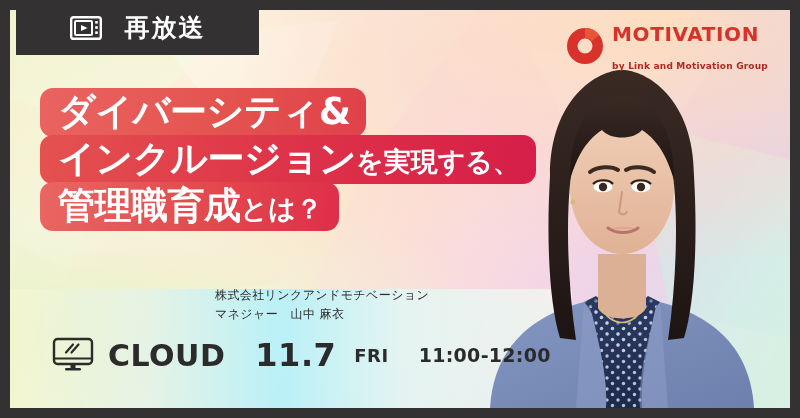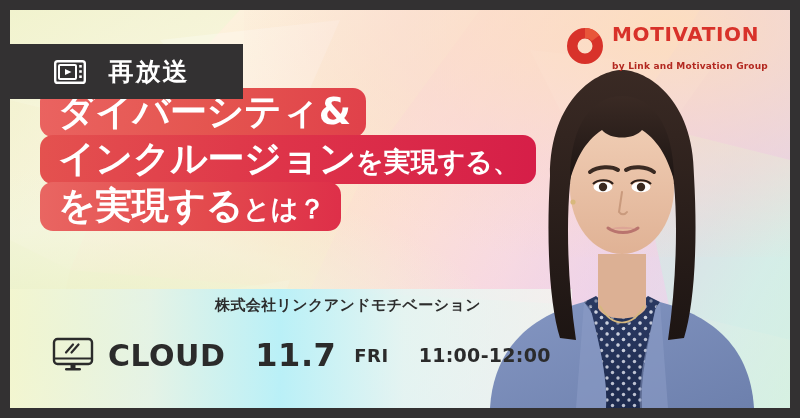--- a/index.html
+++ b/index.html
@@ -35,23 +35,23 @@
     position:absolute; left:0; bottom:0; width:72%; height:30%;
     background:linear-gradient(90deg, rgba(243,246,208,.85) 0%, rgba(226,243,235,.8) 25%, rgba(181,240,250,.92) 48%, rgba(226,247,246,.8) 70%, rgba(246,250,240,.7) 100%);
   }
   .wash-peach{
     position:absolute; right:0; top:0; width:70%; height:62%;
     background:radial-gradient(ellipse at 78% 8%, rgba(253,222,186,.85) 0%, rgba(250,214,206,.5) 45%, rgba(255,255,255,0) 75%);
   }
 
   
   .rerun-badge{
-    position:absolute; left:0; top:0; width:243px; height:55px;
+    position:absolute; left:16px; top:0; width:243px; height:55px;
     background:#333132; display:flex; align-items:center;
-    justify-content:center; gap:23px; z-index:30;margin-top:44px;
+    justify-content:center; gap:23px; z-index:30;
   }
   .rerun-badge .tv-icon{ width:32px; height:24px; display:block; }
   .rerun-badge .label{
     color:#ffffff; font-size:25px; font-weight:700; letter-spacing:2px;
     font-family:"DejaVu Sans","Liberation Sans",sans-serif;
   }
 
   
   .logo{
     position:absolute; right:22px; top:14px; z-index:25;
@@ -88,24 +88,24 @@
     line-height:1.0; display:block;
   }
   .tline .big{ font-size:37px; letter-spacing:-0.5px; }
   .tline .sml{ font-size:27px; letter-spacing:0px; }
   .tline-1{ background:linear-gradient(95deg,#ea6360 0%,#e4544f 55%,#e0414a 100%); margin-bottom:-2px; }
   .tline-2{ background:linear-gradient(95deg,#e4524f 0%,#de3449 48%,#d61e48 100%); margin-bottom:-2px;text-align:center; }
   .tline-3{ background:linear-gradient(95deg,#e96662 0%,#e34a4d 55%,#de2f49 100%); }
 
   
   .speaker{
-    position:absolute; left:205px; top:284px; z-index:20;
-    color:#2d2d2d; font-size:15px; line-height:1.55;
-    font-family:"DejaVu Sans","Liberation Sans",sans-serif;
-    font-weight:700; letter-spacing:.4px; white-space:nowrap;
+    position:absolute; left:205px; top:276px; z-index:20;
+    color:#2d2d2d; font-size:12px; line-height:1.55;
+    font-family:"DejaVu Sans","Liberation Sans",sans-serif;
+    font-weight:400; letter-spacing:.4px; white-space:nowrap;
   }
 
   
   .info{
     position:absolute; left:42px; bottom:34px; z-index:20;
     display:flex; align-items:center; gap:14px;
   }
   .info .mon-icon{ width:42px; height:36px; display:block; }
   .info .online{
     color:#2b2b2b; font-size:30px; font-weight:800; letter-spacing:.5px;
@@ -242,26 +242,27 @@
     </div>
 
     <div class="title">
       <div class="tline tline-1">
         <span class="big">ダイバーシティ&amp;</span>
       </div>
       <div class="tline tline-2">
         <span class="big">インクルージョン</span><span class="sml">を実現する、</span>
       </div>
       <div class="tline tline-3">
-        <span class="big">を実現する</span><span class="sml">とは？</span>
+        <span class="big">管理職育成</span><span class="sml">とは？</span>
       </div>
     </div>
 
     <div class="speaker">
       <div>株式会社リンクアンドモチベーション</div>
+      <div>マネジャー　山中 麻衣</div>
     </div>
 
     <div class="info">
       <span class="mon-icon">
         <svg viewBox="0 0 42 36" aria-hidden="true">
           <rect x="2" y="2" width="38" height="25" rx="3.5" fill="none" stroke="#2b2b2b" stroke-width="2.4"></rect>
           <line x1="2.8" y1="21.5" x2="39.2" y2="21.5" stroke="#2b2b2b" stroke-width="2.2"></line>
           <line x1="14" y1="15.5" x2="21" y2="7.5" stroke="#2b2b2b" stroke-width="2.2" stroke-linecap="round"></line>
           <line x1="19.5" y1="15.5" x2="26.5" y2="7.5" stroke="#2b2b2b" stroke-width="2.2" stroke-linecap="round"></line>
           <rect x="18.5" y="27" width="5" height="4" fill="#2b2b2b"></rect>

